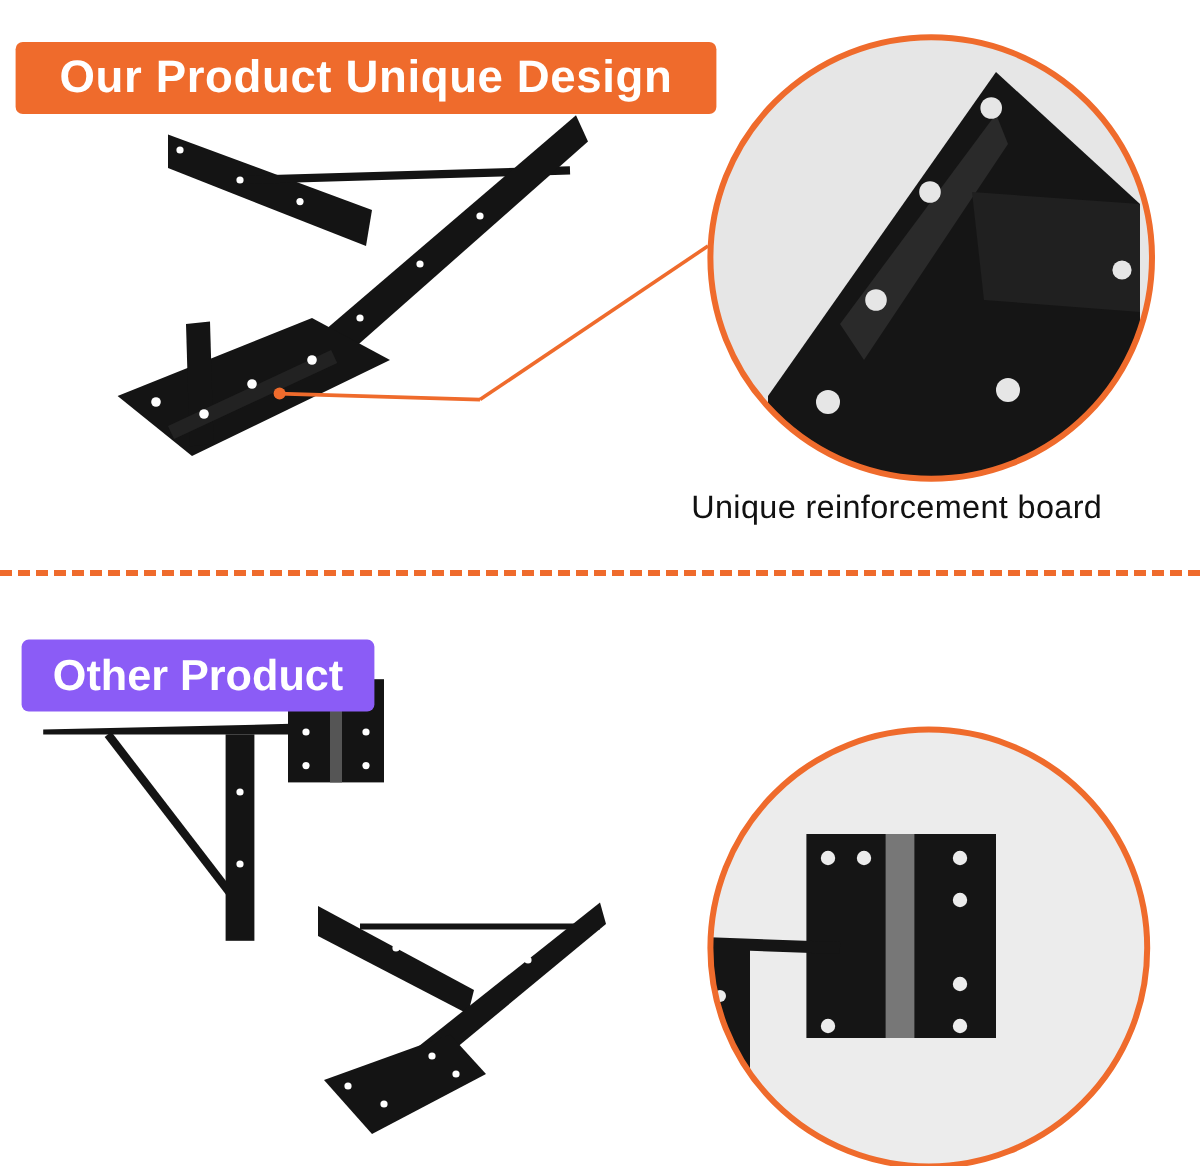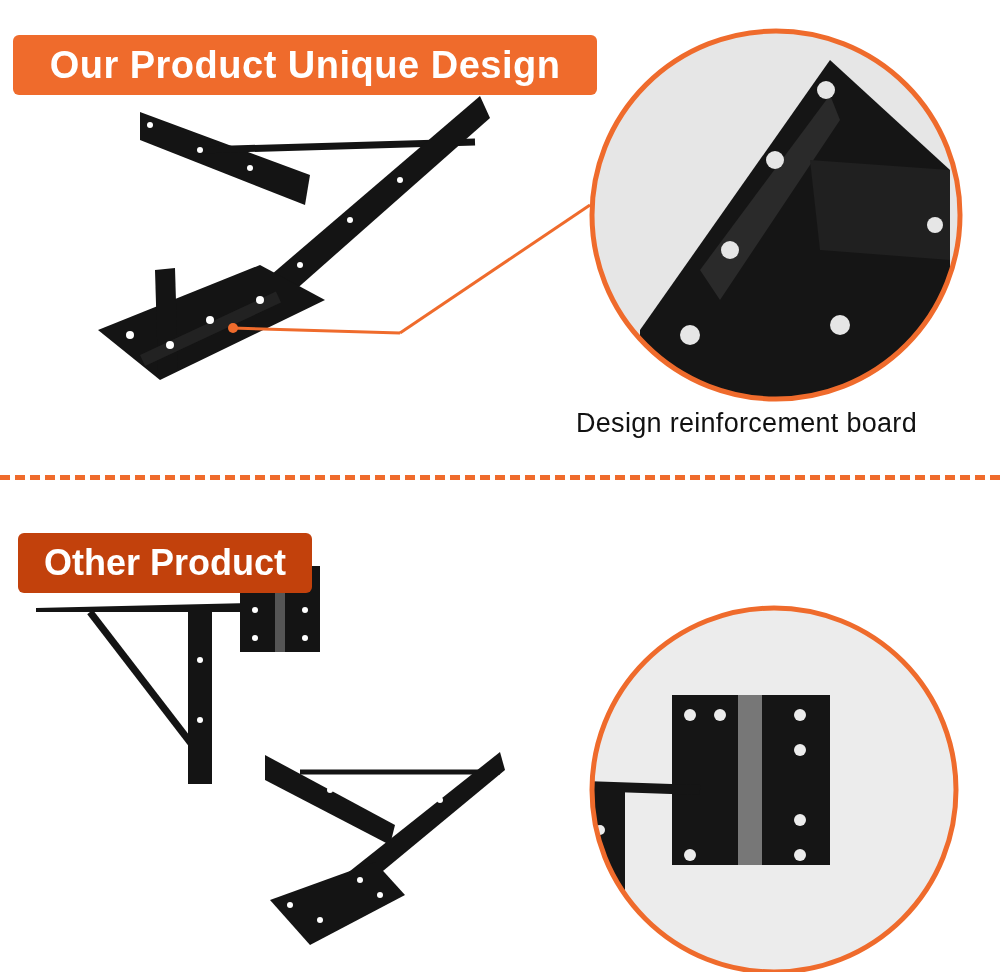--- a/index.html
+++ b/index.html
@@ -1,19 +1,19 @@
 <!DOCTYPE html>
 <html><head>
 <meta charset="utf-8">
 <style>
   html, body { margin:0; padding:0; background:#ffffff; }
   body { width:1000px; height:972px; position:relative; overflow:hidden; font-family:"Liberation Sans", sans-serif; }
   .banner { position:absolute; border-radius:6px; color:#fff; font-weight:bold; display:flex; align-items:center; justify-content:center;margin-top:33px; }
   .banner-top { left:13px; top:2px; width:584px; height:60px; background:#ef6b2c; font-size:38px; letter-spacing:0.5px; }
-  .banner-other { left:18px; top:500px; width:294px; height:60px; background:#c2410c; font-size:36px; }
+  .banner-other { left:18px; top:500px; width:294px; height:60px; background:#8b5cf6; font-size:36px; }
   .caption { position:absolute; left:576px; top:408px; font-size:27px; color:#111; letter-spacing:0.3px; }
   .divider { position:absolute; left:0; top:475px; width:1000px; height:0; border-top:5px dashed #ef6b2c; }
   svg { position:absolute; left:0; top:0; }
 </style>
 </head>
 <body>
 
 <div class="banner banner-top">Our Product Unique Design</div>
 
 <svg width="1000" height="972">
@@ -114,15 +114,15 @@
         <circle cx="690" cy="855" r="6"></circle>
           <circle cx="800" cy="855" r="6"></circle>
         <circle cx="800" cy="820" r="6"></circle>
           <circle cx="600" cy="830" r="5"></circle>
       </g>
     </g>
     <circle cx="774" cy="790" r="182" fill="none" stroke="#ef6b2c" stroke-width="5"></circle>
   </g>
 </svg>
 
-<div class="caption">Design reinforcement board</div>
+<div class="caption">Unique reinforcement board</div>
 <div class="divider"></div>
 <div class="banner banner-other">Other Product</div>
 
 </body></html>

